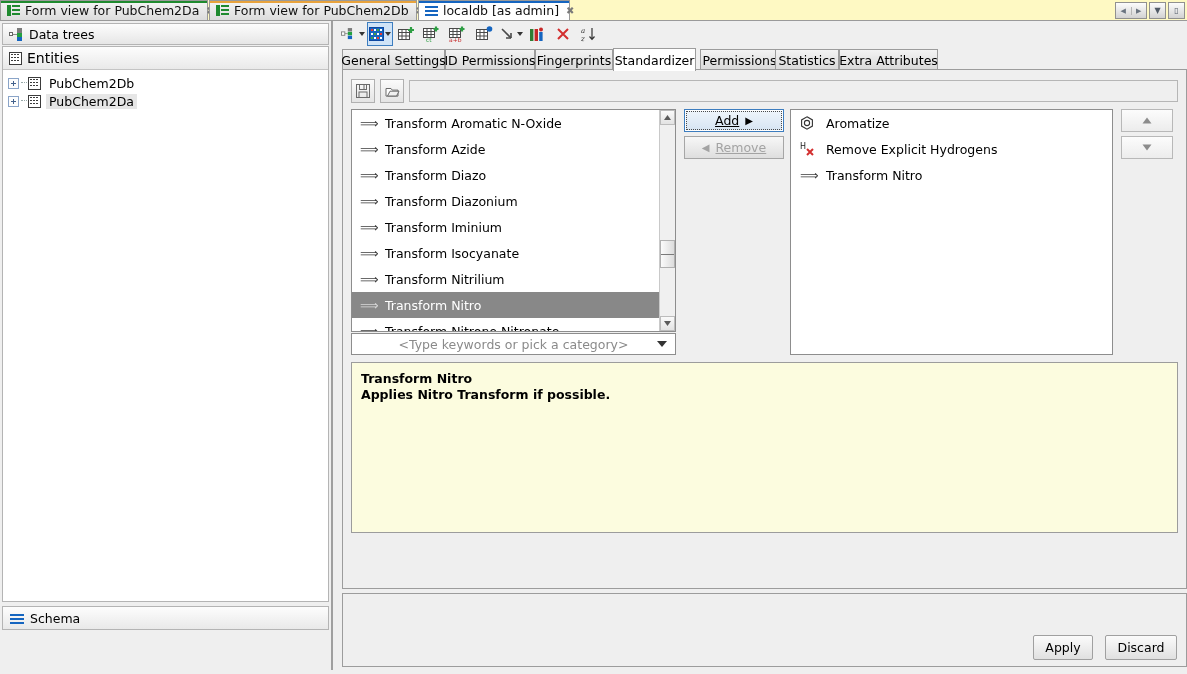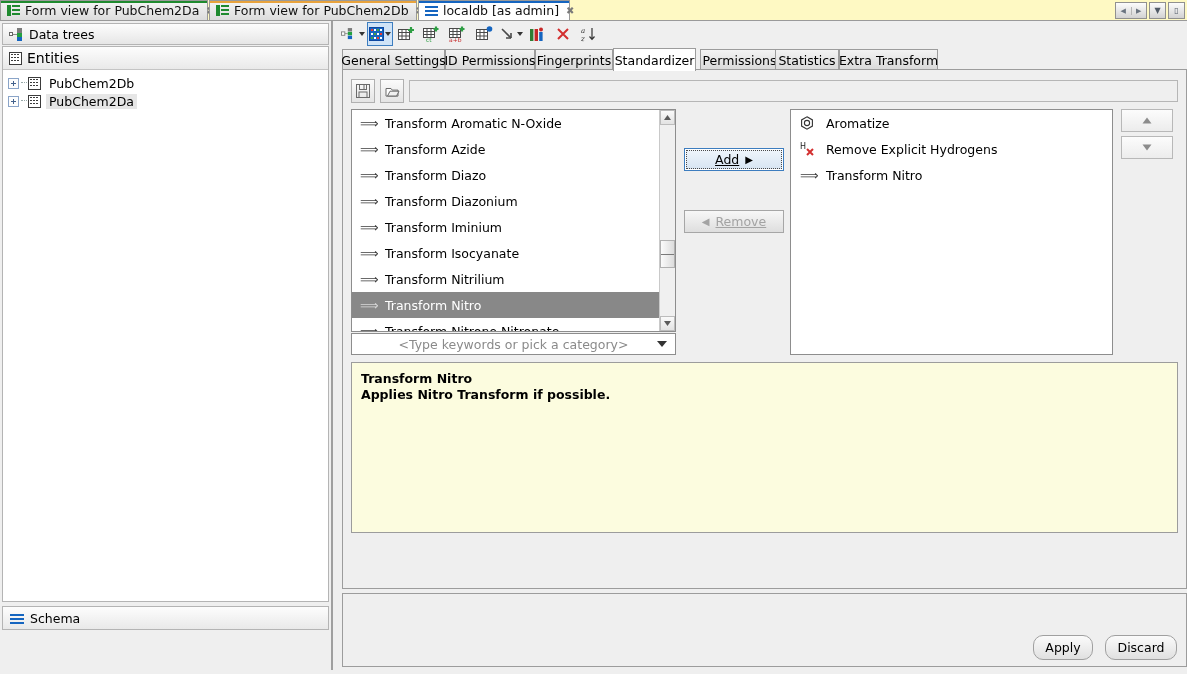--- a/index.html
+++ b/index.html
@@ -275,21 +275,20 @@
   }
 
   .midbtns { position:absolute; left:341px; top:39px; width:100px; }
   .mbtn {
     width:100px; height:23px; box-sizing:border-box;
     display:flex;align-items:center;justify-content:center;
     font-size:12.5px;
     border:1px solid #a6a6a6;
     background: linear-gradient(to bottom,#f7f7f7,#dedede);
     margin-bottom:4px;
-    margin-top:39px;
   }
   .mbtn.focused {
     border:1px solid #3d7dbf;
     outline:none;
     box-shadow: inset 0 0 0 1px #fff;
     background: linear-gradient(to bottom,#f0f6fc,#d6e4f2);
     position:relative;
   }
   .mbtn.focused:after{
     content:""; position:absolute; left:1px; top:1px; right:1px; bottom:1px;
@@ -321,21 +320,21 @@
   }
   .desc-title { font-weight:bold; font-size:12.5px; margin-bottom:1px; }
   .desc-body { font-size:12.5px;font-weight:bold; }
 
   .bottom-pane {
     position:absolute; left:7px; top:572px; width:845px; height:74px;
     border:1px solid #9c9c9c; background:#efefef; box-sizing:border-box;
   }
   .bigbtn {
     position:absolute; width:60px; height:25px; box-sizing:border-box;
-    border:1px solid #a0a0a0; border-radius:10px;
+    border:1px solid #a0a0a0; border-radius:2px;
     background: linear-gradient(to bottom,#fbfbfb,#e0e0e0);
     display:flex;align-items:center;justify-content:center;
     font-size:12.5px;
   }
   .statusbar {
     position:absolute; left:0; bottom:0; width:1187px; height:4px; background:#efefef;
   }
 </style>
 </head>
 <body>
@@ -590,21 +589,21 @@
       <div class="ptab active" style="left:271px;width:83px">
         <span>Standardizer</span>
       </div>
       <div class="ptab" style="left:358px;width:79px">
         <span>Permissions</span>
       </div>
       <div class="ptab" style="left:433px;width:64px">
         <span>Statistics</span>
       </div>
       <div class="ptab" style="left:497px;width:99px">
-        <span>Extra Transform</span>
+        <span>Extra Attributes</span>
       </div>
     </div>
 
     <div class="content-pane">
 
       <div class="toolrow">
         <div class="smallbtn">
           <svg width="14" height="14" viewBox="0 0 14 14">
             <rect x="0.5" y="0.5" width="13" height="13" fill="none" stroke="#6b6b6b"></rect>
             <rect x="3.5" y="0.5" width="7" height="5" fill="none" stroke="#6b6b6b"></rect>

